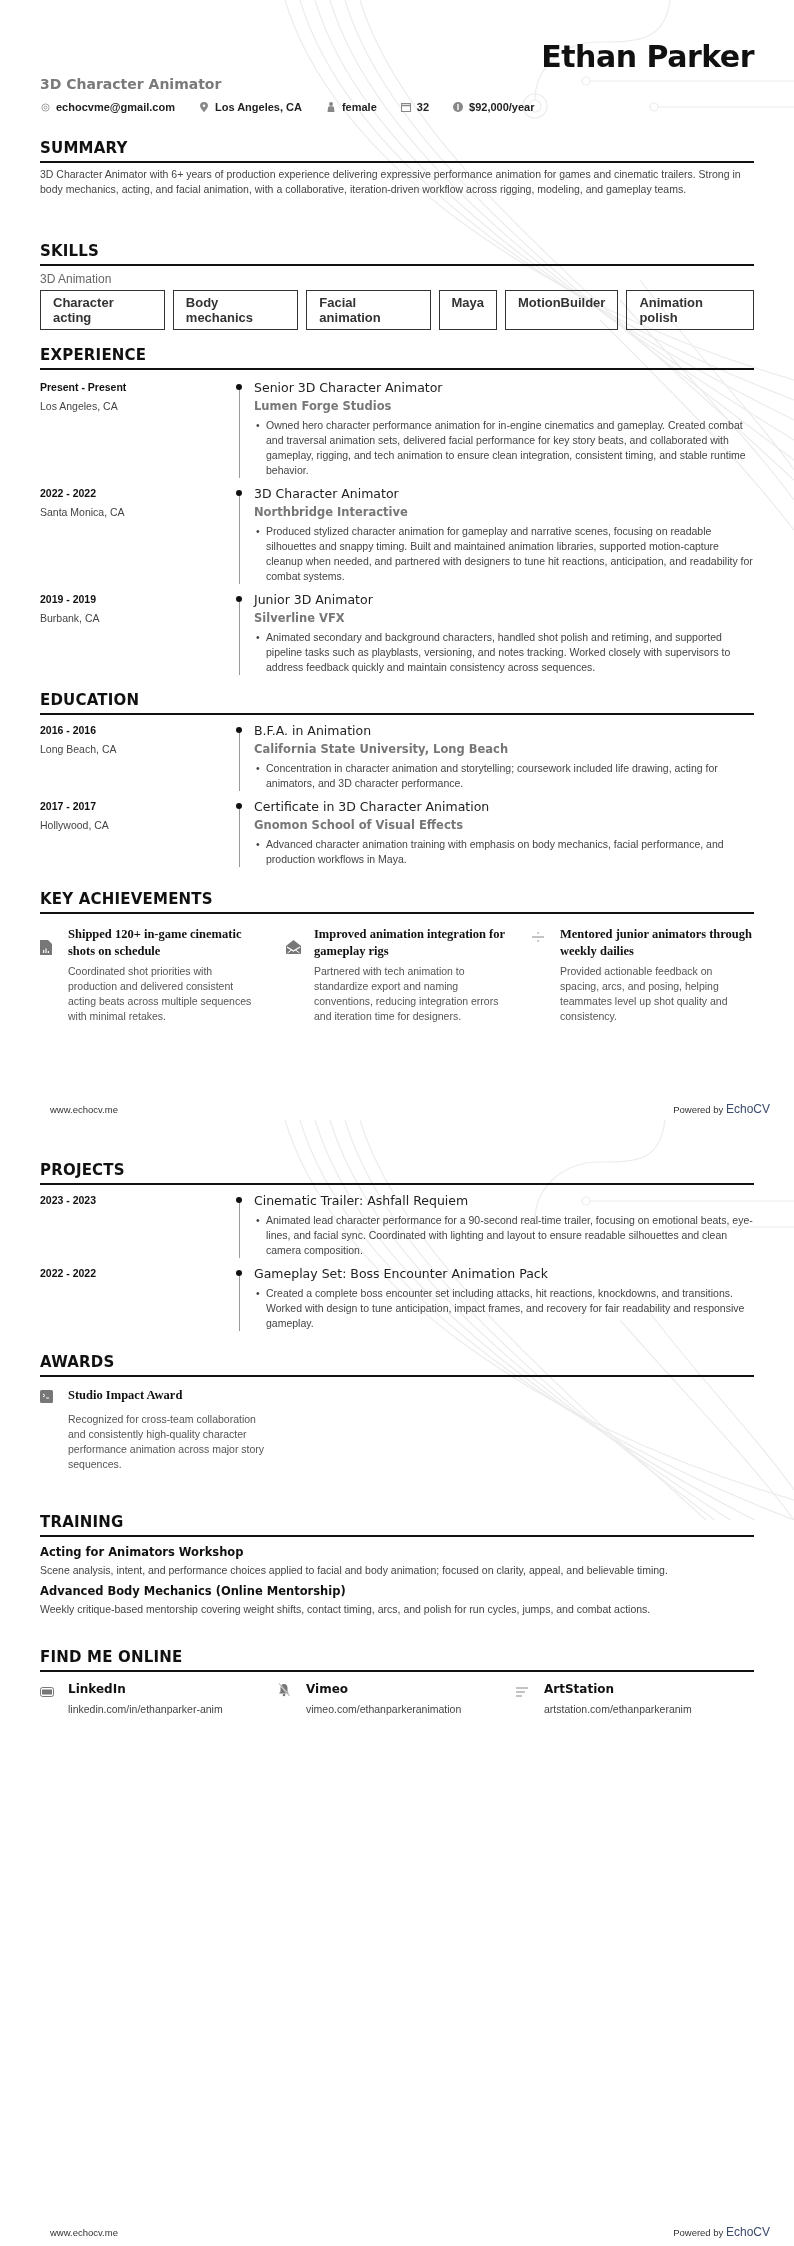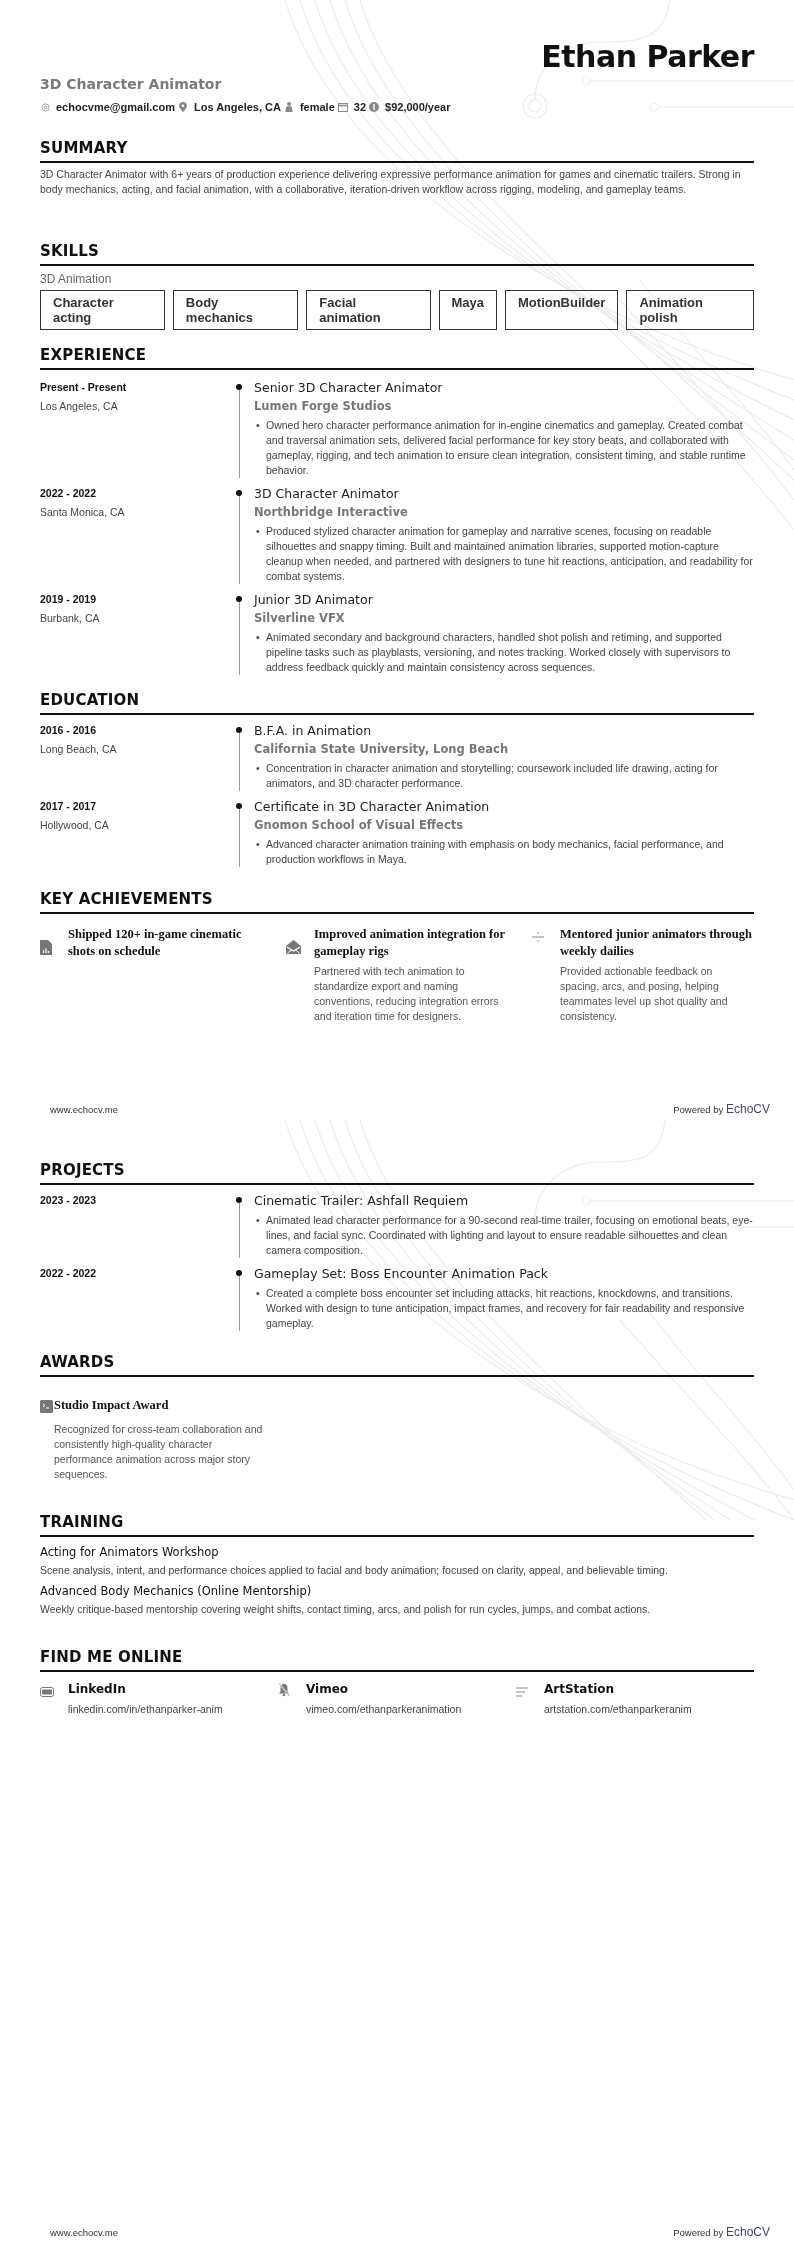--- a/index.html
+++ b/index.html
@@ -2,21 +2,21 @@
 <html><head>
 <meta charset="utf-8">
 <style>
   html, body { margin:0; padding:0; background:#fff; }
   body { width:794px; height:2246px; position:relative; overflow:hidden;
          font-family:"Liberation Sans", sans-serif; color:#222; }
   .deco { position:absolute; pointer-events:none; }
   .page { position:absolute; left:40px; width:714px; }
   .name { font-family:"DejaVu Sans", sans-serif; font-weight:bold; font-size:30px; color:#111; letter-spacing:-0.5px; margin:0; line-height:34px;text-align:right; }
   .jobtitle { font-family:"DejaVu Sans", sans-serif; font-weight:bold; font-size:14px; color:#7a7a7a; margin-top:1px; line-height:18px; }
-  .contacts { display:flex; align-items:flex-start; gap:3px; margin-top:8px; font-size:11px; font-weight:bold; color:#222; }
+  .contacts { display:flex; align-items:flex-start; gap:24px; margin-top:8px; font-size:11px; font-weight:bold; color:#222; }
   .contact { display:flex; align-items:center; gap:6px; }
   .ic { display:inline-flex; align-items:center; justify-content:center; width:10px; height:10px; color:#888; }
   .sec { position:absolute; left:40px; width:714px; }
   .sec-title { font-family:"DejaVu Sans", sans-serif; font-weight:bold; font-size:15px; color:#111; margin:0; line-height:20px; letter-spacing:0.2px; }
   .rule { height:2px; background:#111; margin-top:3px; }
   .para { font-size:10.5px; color:#444; line-height:15px; }
   .skill-cat { font-size:12px; color:#666; margin-top:6px; }
   .chips { display:flex; gap:8px; margin-top:4px; }
   .chip { border:1.3px solid #333; padding:4px 12px; font-size:13px; font-weight:bold; color:#333; }
   .tl { position:relative; display:flex;justify-content:flex-end; }
@@ -31,22 +31,22 @@
   .tl-org { font-family:"DejaVu Sans", sans-serif; font-weight:bold; font-size:11.5px; color:#777; margin-top:3px; line-height:15px; }
   .tl-bullet { font-size:10.5px; color:#444; line-height:15px; margin-top:4px; padding-left:12px; position:relative; }
   .tl-bullet:before { content:"•"; position:absolute; left:2px; top:0; }
   .ach-grid { display:flex; gap:24px; margin-top:12px; }
   .ach { flex:1; display:flex; gap:14px; }
   .ach-icon { width:14px; flex:none; margin-top:14px; color:#777; }
   .ach-title { font-family:Liberation Serif, serif; font-weight:bold; font-size:12.5px; color:#111; line-height:17px; }
   .ach-desc { font-size:10.5px; color:#555; line-height:15px; margin-top:4px; }
   .footer { position:absolute; left:50px; width:720px; display:flex; justify-content:space-between; align-items:center; font-size:9.5px; color:#333; }
   .echo { font-size:12px; color:#3b4a6b; }
-  .award { display:flex; margin-top:20px; width:230px; }
-  .train-title { font-family:"DejaVu Sans", sans-serif; font-weight:normal; font-size:11.5px; color:#111; line-height:15px; }
+  .award { display:flex; gap:14px; margin-top:10px; width:230px; }
+  .train-title { font-family:"DejaVu Sans", sans-serif; font-weight:bold; font-size:11.5px; color:#111; line-height:15px; }
   .train-desc { font-size:10.5px; color:#444; line-height:15px; margin-top:3px; }
   .online-grid { display:flex; margin-top:10px; }
   .online { width:238px; display:flex; gap:14px; }
   .online-icon { width:14px; flex:none; color:#777; margin-top:1px; }
   .online-title { font-family:"DejaVu Sans", sans-serif; font-weight:bold; font-size:12px; color:#111; line-height:15px; }
   .online-url { font-size:10.5px; color:#444; margin-top:6px; }
 </style>
 </head>
 <body>
 
@@ -255,20 +255,21 @@
   <div class="ach-grid">
     <div class="ach">
       <span class="ach-icon"><svg width="12" height="15" viewBox="0 0 12 15">
             <path d="M0 0 H8 L12 4 V15 H0Z" fill="#777"></path>
             <rect x="3" y="10" width="1.2" height="3" fill="#fff"></rect>
             <rect x="5.4" y="8.5" width="1.2" height="4.5" fill="#fff"></rect>
             <rect x="7.8" y="11" width="1.2" height="2" fill="#fff"></rect>
           </svg></span>
       <div>
         <div class="ach-title">Shipped 120+ in-game cinematic shots on schedule</div>
+        <div class="ach-desc">Coordinated shot priorities with production and delivered consistent acting beats across multiple sequences with minimal retakes.</div>
       </div>
     </div>
     <div class="ach">
       <span class="ach-icon"><svg width="15" height="14" viewBox="0 0 15 14">
             <path d="M0 6 L7.5 0 L15 6 V14 H0Z" fill="#777"></path>
             <path d="M1 7 L7.5 11 L14 7" fill="none" stroke="#fff" stroke-width="1.2"></path>
             <path d="M1.5 13 L6 9.5 M13.5 13 L9 9.5" stroke="#fff" stroke-width="1"></path>
           </svg></span>
       <div>
         <div class="ach-title">Improved animation integration for gameplay rigs</div>

